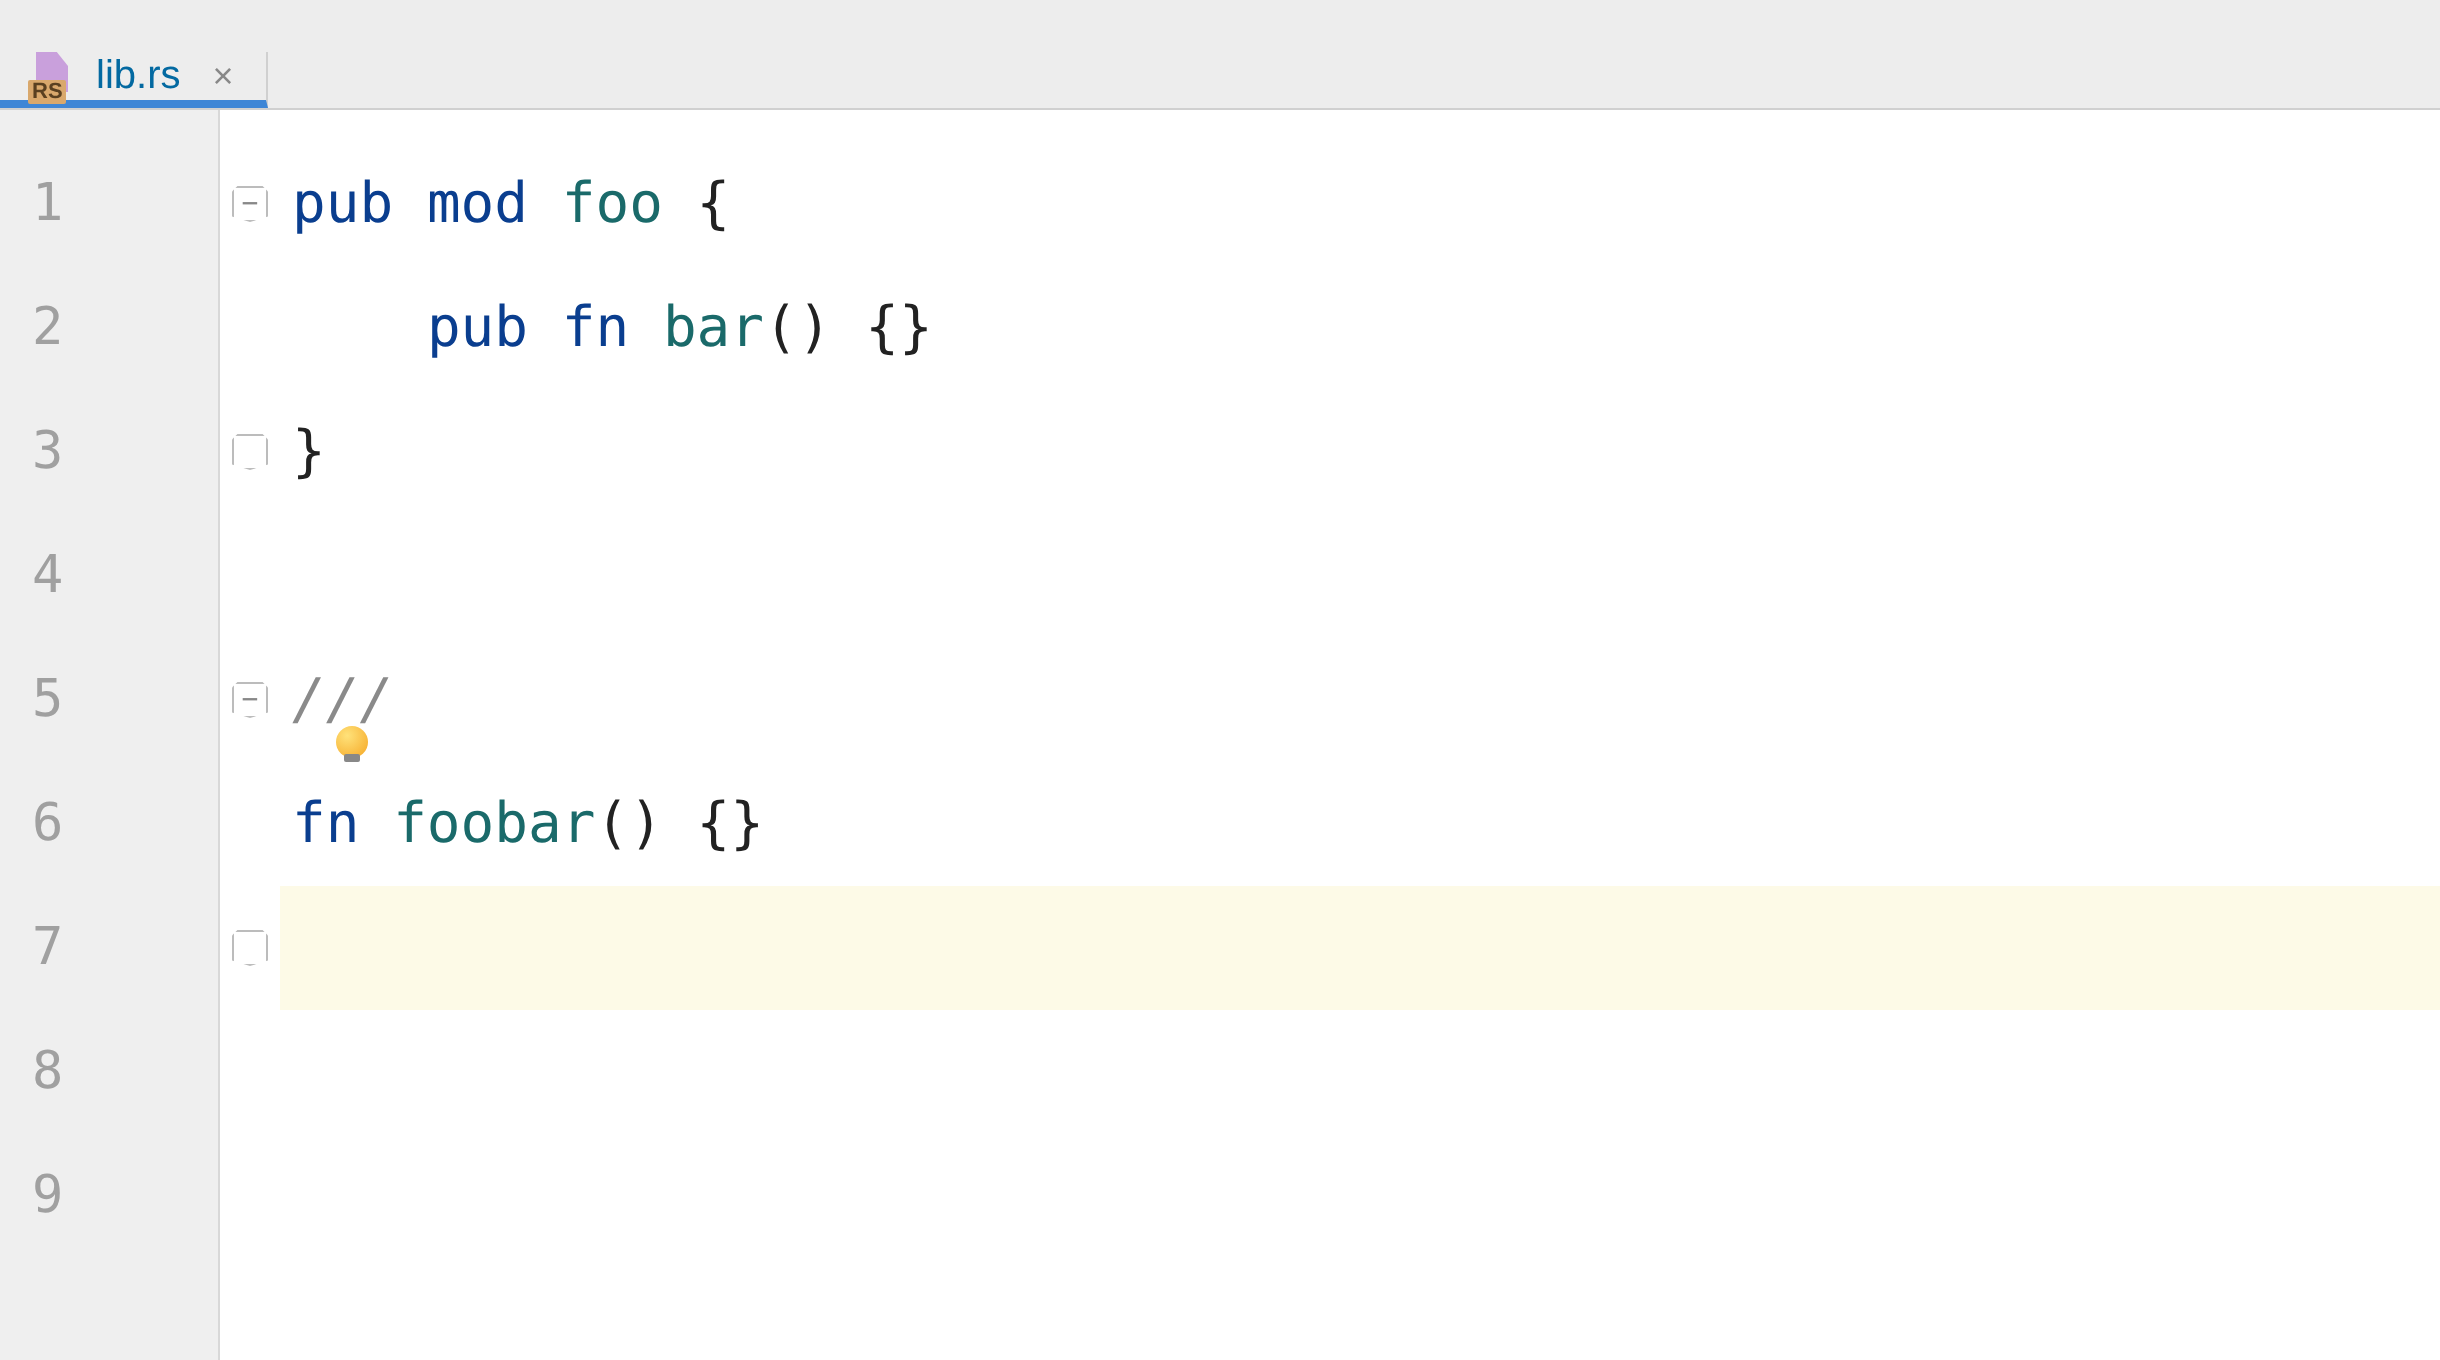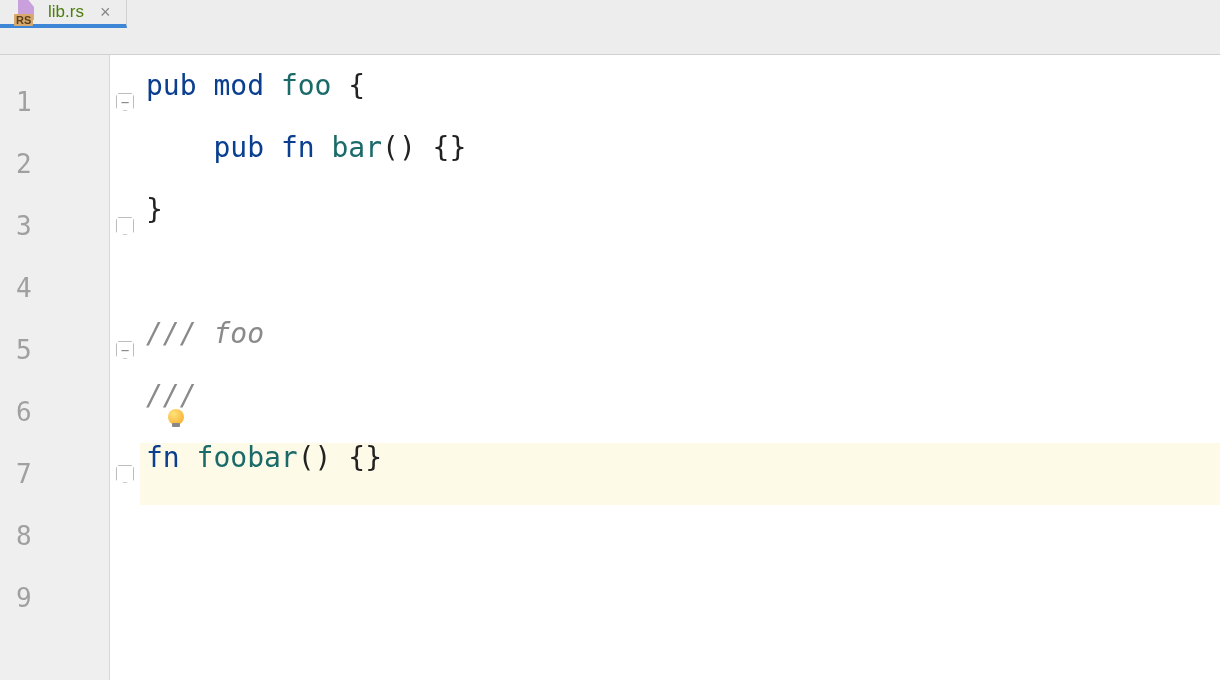--- a/index.html
+++ b/index.html
@@ -5,21 +5,21 @@
   * { box-sizing: border-box; margin: 0; padding: 0; }
   html, body { width: 1220px; height: 680px; overflow: hidden; font-family: sans-serif; }
   body { background: #ffffff; display: flex; flex-direction: column; }
 
   
   .tabbar {
     height: 55px;
     background: #ededed;
     border-bottom: 1px solid #d0d0d0;
     display: flex;
-    align-items: flex-start;
+    align-items: flex-end;
   }
   .tab {
     display: flex;
     align-items: center;
     gap: 10px;
     padding: 0 16px 0 14px;
     background: #ededed;
     border-right: 1px solid #d0d0d0;
     position: relative;
   }
@@ -38,21 +38,21 @@
   }
   .tab .file-icon .rs {
     position: absolute; left: 0; bottom: -2px;
     font-size: 11px; font-weight: bold;
     background: #d9a86c; color: #5a4020;
     padding: 0 2px;
     line-height: 12px;
     border-radius: 1px;
   }
   .tab .tab-label {
-    font-size: 17px; color: #4d7c0f;
+    font-size: 20px; color: #0369a1;
   }
   .tab .close {
     font-size: 18px; color: #888; margin-left: 6px;
   }
 
   
   .editor {
     flex: 1;
     display: flex;
     position: relative;
@@ -70,20 +70,21 @@
   }
   .fold-strip {
     width: 30px;
     background: #ffffff;
     position: relative;
     padding-top: 16px;
   }
   .code {
     flex: 1;
     background: #ffffff;
+    padding-top: 16px;
     position: relative;
   }
   .row {
     height: 62px;
     display: flex;
     align-items: center;
     position: relative;
   }
   .gutter .row {
     justify-content: flex-start;
@@ -181,18 +182,17 @@
       </div>
       <div class="row"></div>
       <div class="row"></div>
     </div>
   <div class="code" id="code">
       <div class="hl-line" style="top: 388px;"></div>
       <div class="row"><span class="content"><span class="kw">pub</span><span class="plain"> </span><span class="kw">mod</span><span class="plain"> </span><span class="fnname">foo</span><span class="plain"> {</span></span></div>
       <div class="row"><span class="content"><span class="plain">    </span><span class="kw">pub</span><span class="plain"> </span><span class="kw">fn</span><span class="plain"> </span><span class="fnname">bar</span><span class="plain">() {}</span></span></div>
       <div class="row"><span class="content"><span class="plain">}</span></span></div>
       <div class="row"><span class="content"></span></div>
-      <div class="row"><span class="content"><span class="comment">/// foo</span></span></div>
       <div class="row"><span class="content"><span class="comment">///</span></span><div class="bulb"><span class="glass"></span><span class="base"></span></div></div>
       <div class="row"><span class="content"><span class="kw">fn</span><span class="plain"> </span><span class="fnname">foobar</span><span class="plain">() {}</span></span></div>
       <div class="row"><span class="content"></span></div>
     </div>
 </div>
 
 </body></html>

